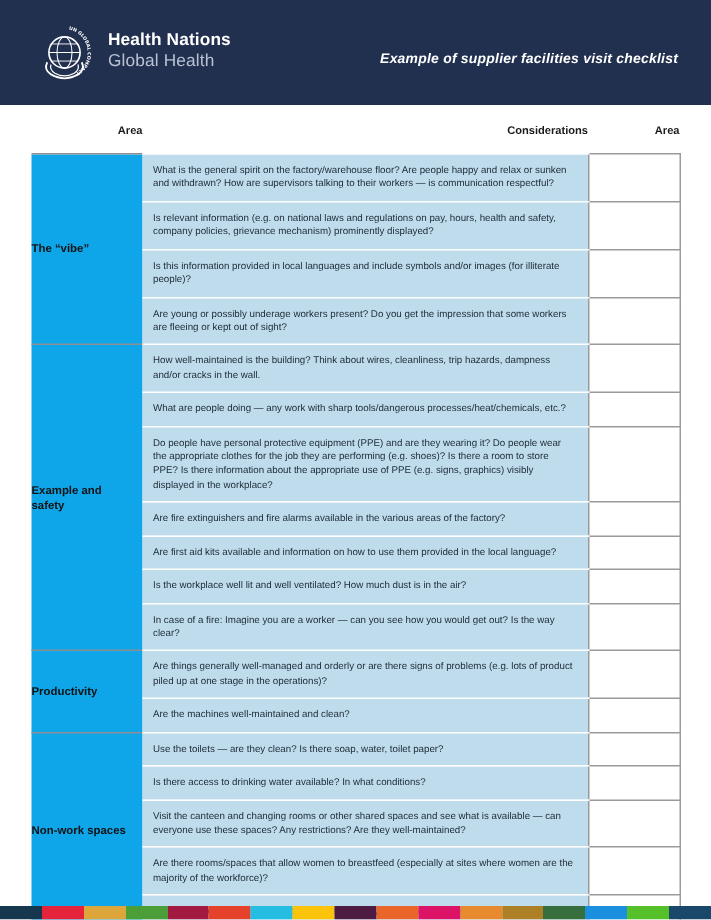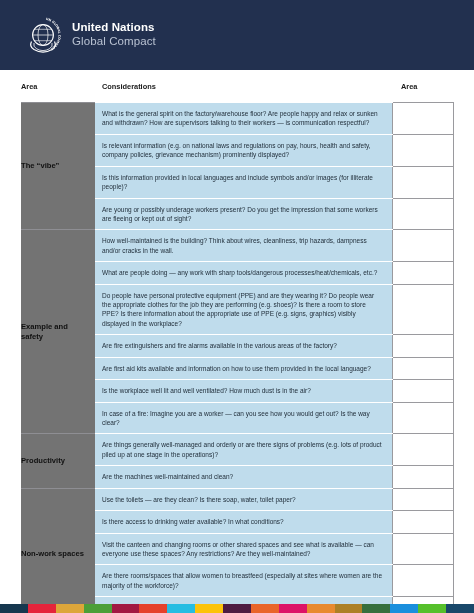--- a/index.html
+++ b/index.html
@@ -80,21 +80,21 @@
     border-collapse: collapse;
     margin-left: 21px;
     width: 432px;
     table-layout: fixed;
   }
   table.checklist col.c-area   { width: 74px; }
   table.checklist col.c-cons   { width: 297px; }
   table.checklist col.c-notes  { width: 61px; }
 
   thead th {
-    text-align: left;
+    text-align: right;
     font-size: 7.4px;
     font-weight: bold;
     color: #1a1a1a;
     padding: 12px 0 11px 0;
     vertical-align: bottom;
     border: none;
     background: #ffffff;
   }
   thead th.h-cons { padding-left: 7px; }
   thead th.h-notes { padding-left: 9px; }
@@ -103,21 +103,21 @@
     vertical-align: top;
     border: none;
   }
   td.area-cell {
     font-size: 7.6px;
     font-weight: bold;
     color: #111111;
     vertical-align: middle;
     padding: 4px 6px 4px 0;
     line-height: 1.28;
-    background: #737373;
+    background: #0ea5e9;
     border-top: 1px solid #8e8e93;
     border-bottom: 1px solid #8e8e93;
   }
   td.cons-cell {
     background: #bfdcec;
     color: #1d2a36;
     font-size: 6.5px;
     line-height: 1.45;
     padding: 6px 8px 6px 7px;
     border-top: 1px solid #ffffff;
@@ -157,24 +157,25 @@
           <line x1="11.6" y1="14.3" x2="28.4" y2="14.3" stroke="#ffffff" stroke-width="0.6"></line>
           <line x1="11.6" y1="25.7" x2="28.4" y2="25.7" stroke="#ffffff" stroke-width="0.6"></line>
           <path d="M 8.5 26.5 Q 6.0 31.5 11.0 34.6 Q 15.5 37.2 20 37.2 Q 24.5 37.2 29 34.6 Q 34 31.5 31.5 26.5" fill="none" stroke="#ffffff" stroke-width="1.2"></path>
           <path d="M 11.0 28.0 Q 9.8 31.5 13.6 33.8 Q 16.8 35.6 20 35.6 Q 23.2 35.6 26.4 33.8 Q 30.2 31.5 29.0 28.0" fill="none" stroke="#ffffff" stroke-width="0.8"></path>
           <text font-family="DejaVu Sans, sans-serif" font-size="3.1" fill="#ffffff" font-weight="bold">
             <textPath href="#arcpath" startOffset="28%">UN GLOBAL COMPACT</textPath>
           </text>
         </svg>
       </div>
       <div class="logo-text">
-        <div class="logo-line1">United Nations</div>
-        <div class="logo-line2">Global Compact</div>
+        <div class="logo-line1">Health Nations</div>
+        <div class="logo-line2">Global Health</div>
       </div>
     </div>
+    <div class="header-title">Example of supplier facilities visit checklist</div>
   </div>
 
   <div class="table-area">
     <table class="checklist">
       <colgroup>
         <col class="c-area">
           <col class="c-cons">
           <col class="c-notes">
       </colgroup>
       <thead>

